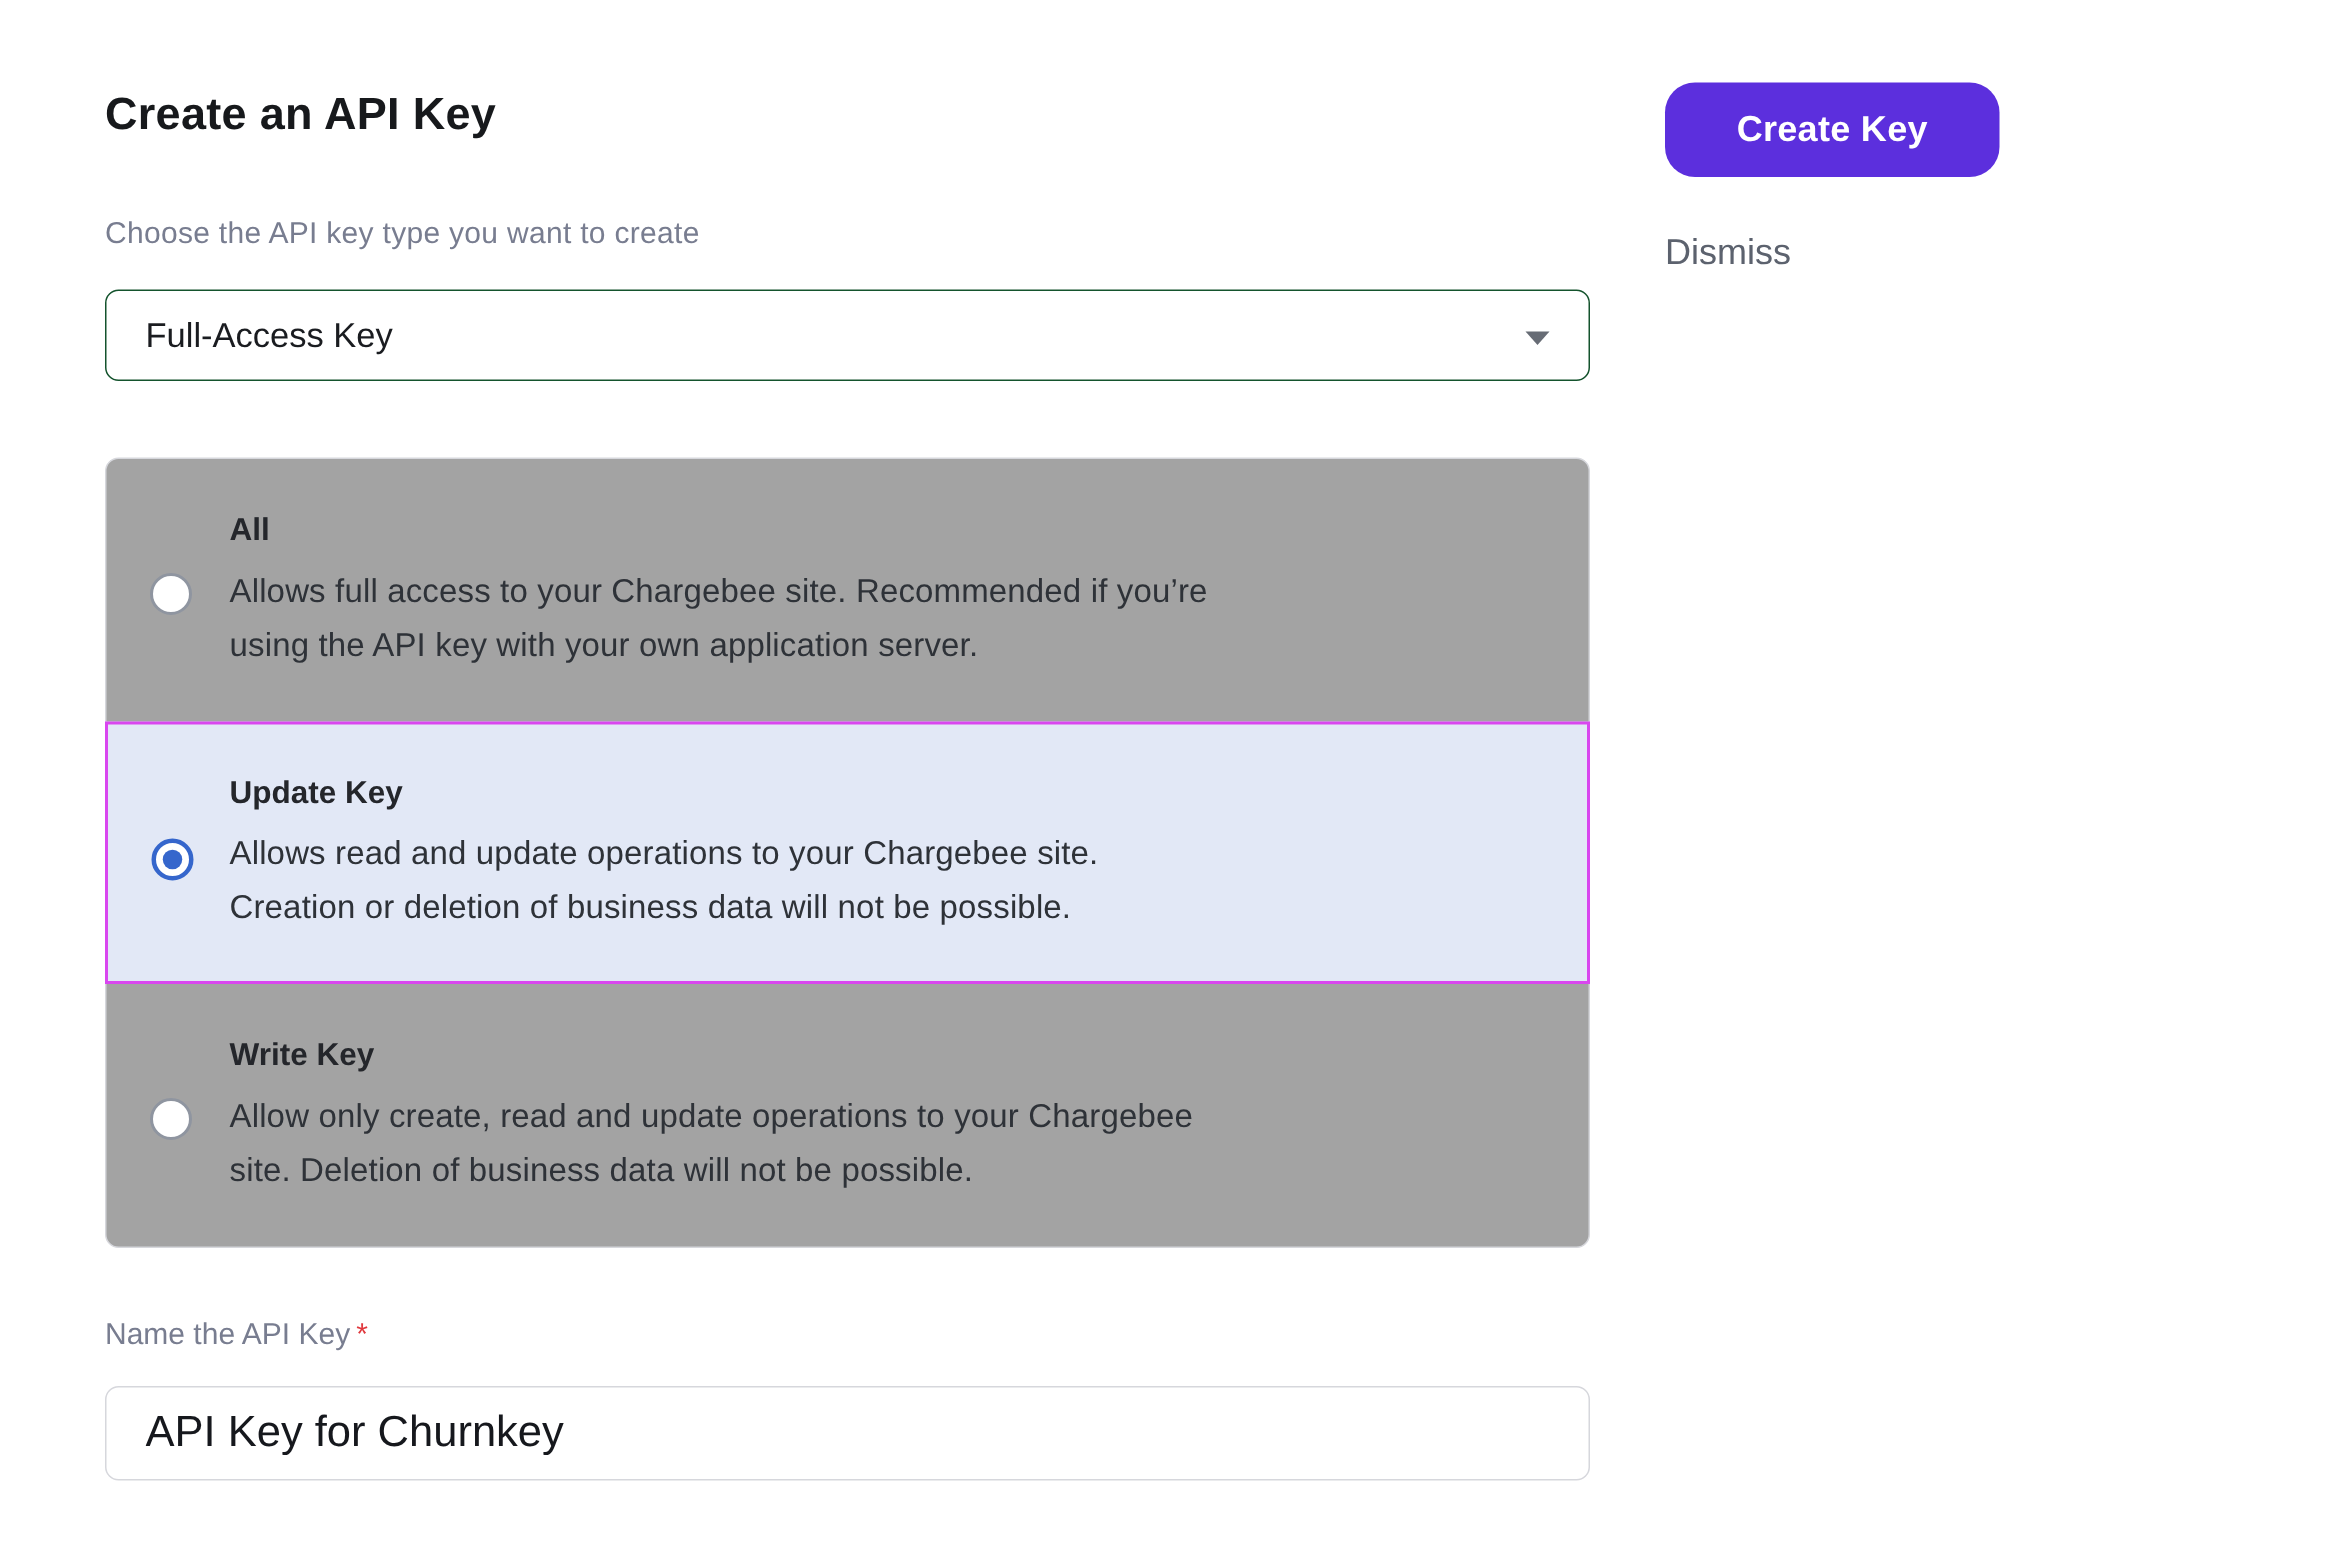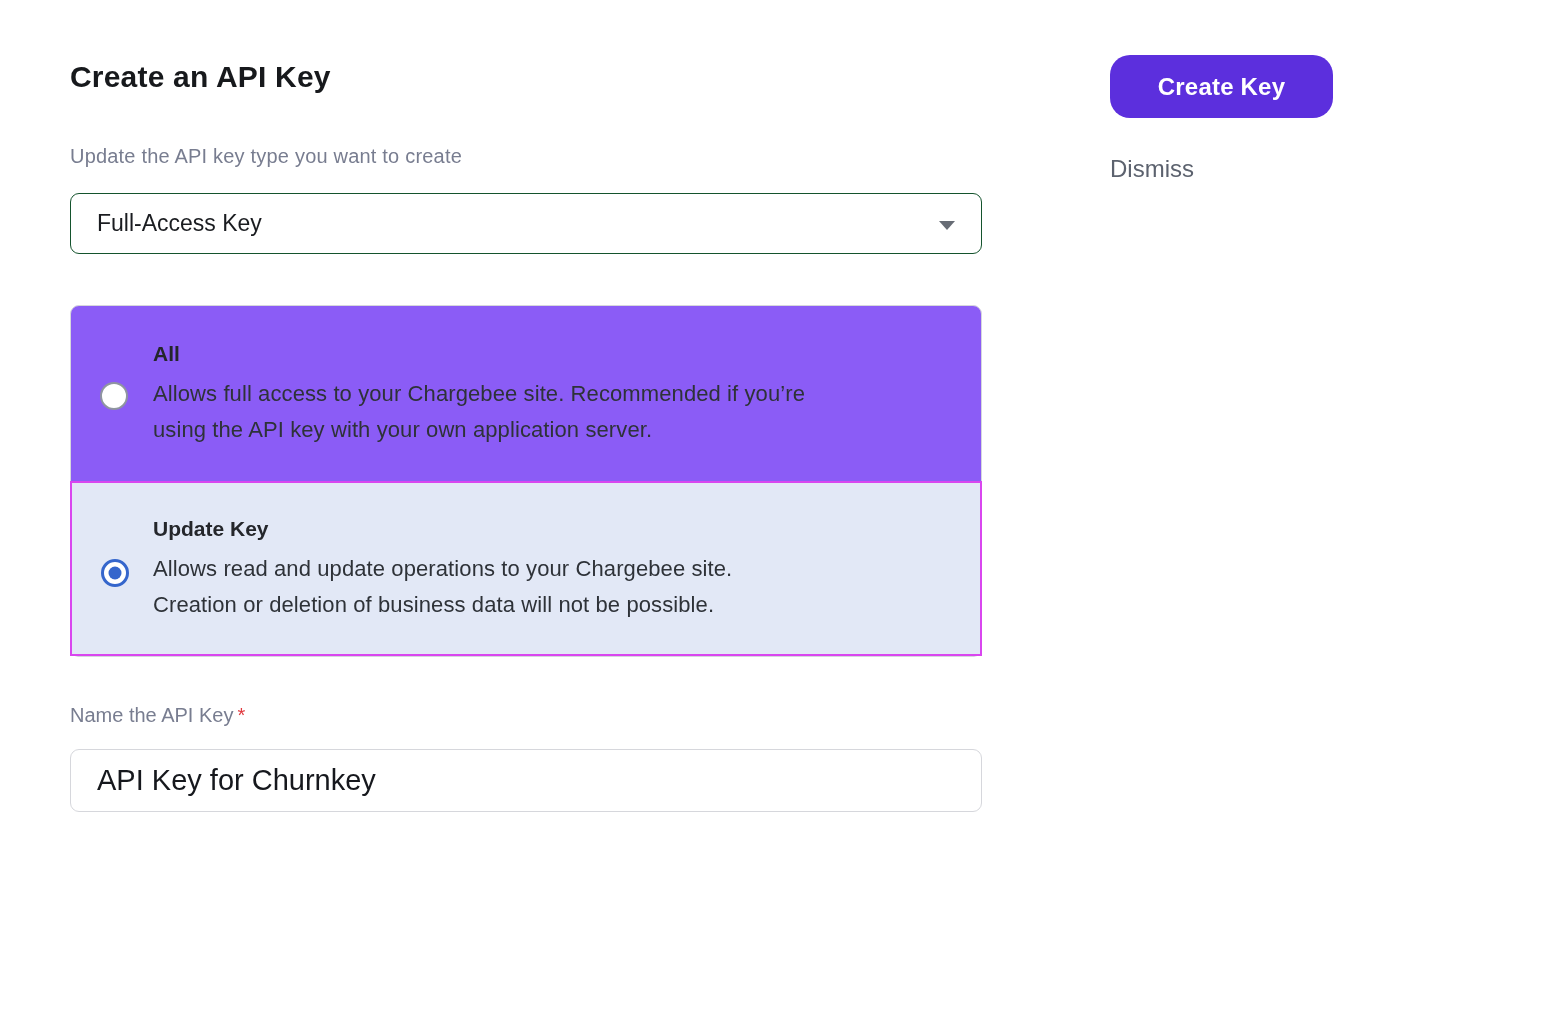--- a/index.html
+++ b/index.html
@@ -5,21 +5,21 @@
   * { margin:0; padding:0; box-sizing:border-box; }
   html,body { background:#ffffff; }
   body {
     font-family:"Liberation Sans","DejaVu Sans",sans-serif;
     width:1552px; height:1034px; position:relative; overflow:hidden;
     color:#1c1e21;
   }
   .canvas { position:absolute; inset:0; }
 
   
-  .left-col { position:absolute; left:70px; top:0; width:912px; }
+  .left-col { position:absolute; left:70px; top:0; width:990px; }
   .page-title {
     margin-top:60px; font-size:30px; font-weight:700; color:#17191c;
     letter-spacing:0.2px;
   }
   .field-label {
     margin-top:51px; font-size:20px; color:#787d90; letter-spacing:0.2px;
   }
   .select-box {
     margin-top:25px; height:61px; width:100%;
     border:1px solid #14532d; border-radius:9px; background:#fff;
@@ -29,21 +29,21 @@
   .select-value { font-size:23px; font-weight:500; color:#1a1c20; }
   .caret {
     position:absolute; right:26px; top:50%; margin-top:-3px;
     width:0; height:0;
     border-left:8px solid transparent; border-right:8px solid transparent;
     border-top:9px solid #676c75;
   }
 
   .options {
     margin-top:51px; width:100%;
-    border:1px solid #d6d7dc; border-radius:9px; background:#8b5cf6;
+    border:1px solid #d6d7dc; border-radius:9px; background:#a3a3a3;
   }
   .option {
     position:relative; min-height:175px;
     padding:36px 30px 28px 82px;
   }
   .option.selected {
     background:#e2e8f6;
     border:2px solid #d946ef;
     margin:0 -1px;
   }
@@ -90,21 +90,21 @@
 </style>
 </head>
 <body>
 
 <div class="canvas">
 
   <div class="left-col">
 
     <h1 class="page-title">Create an API Key</h1>
 
-    <div class="field-label">Update the API key type you want to create</div>
+    <div class="field-label">Choose the API key type you want to create</div>
 
     <div class="select-box">
       <span class="select-value">Full-Access Key</span>
       <span class="caret"></span>
     </div>
 
     <div class="options">
 
       <div class="option">
         <span class="radio"></span>
@@ -117,20 +117,28 @@
 
       <div class="option selected">
         <span class="radio checked"></span>
         <div class="option-inner">
           <div class="option-title">Update Key</div>
           <div class="option-desc">Allows read and update operations to your Chargebee site.
 Creation or deletion of business data will not be possible.</div>
         </div>
       </div>
 
+      <div class="option">
+        <span class="radio"></span>
+        <div class="option-inner">
+          <div class="option-title">Write Key</div>
+          <div class="option-desc">Allow only create, read and update operations to your Chargebee
+site. Deletion of business data will not be possible.</div>
+        </div>
+      </div>
 
     </div>
 
     <div class="name-label-row">
       <span>Name the API Key</span><span class="required-marker">*</span>
     </div>
 
     <input class="text-input" type="text" value="API Key for Churnkey" style="">
 
   </div>

